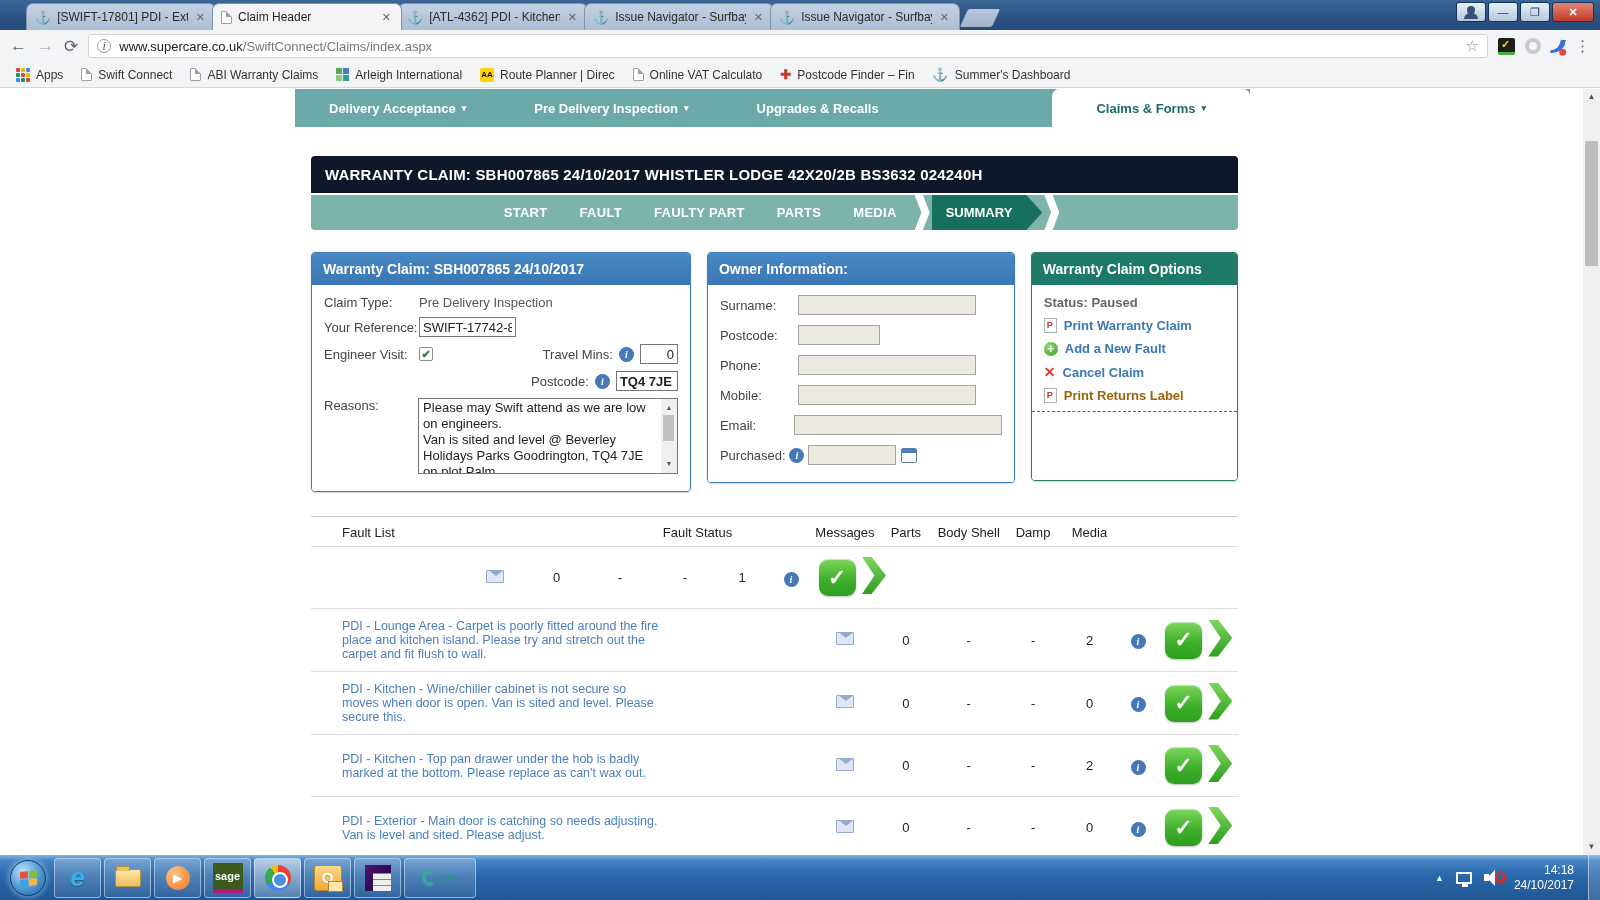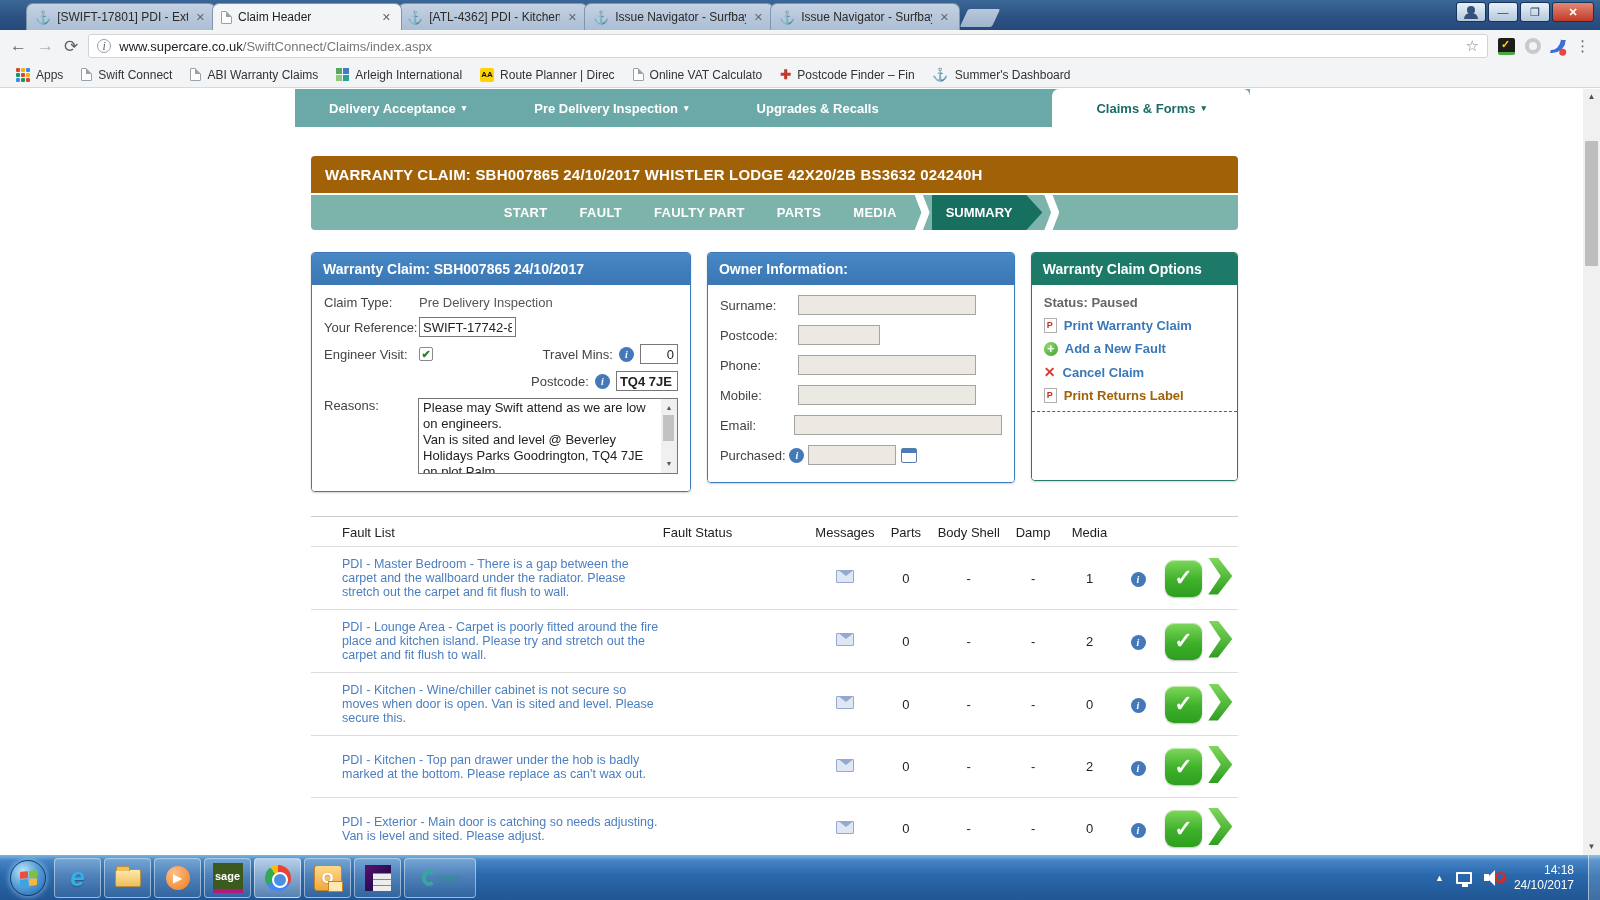--- a/index.html
+++ b/index.html
@@ -66,21 +66,21 @@
   .page-scrollbar .sb-thumb { position:absolute; left:2px; top:52px; width:13px; height:125px; background:#bdbdbd; border-radius:1px; }
 
   .page-wrap { position:absolute; left:295px; top:0; width:955px; }
 
   .mainnav { display:flex; height:38px; background:#6ba9a8; align-items:stretch; }
   .mainnav-tab { display:flex; align-items:center; padding:0 34px; color:#fff; font-size:13px; font-weight:bold; gap:6px; }
   .mainnav-tab .caret { font-size:9px; }
   .mainnav-tab.active { background:#fff; color:#1c6b66; border-radius:7px 7px 0 0; margin-left:auto; padding:0 44px; }
   .mainnav-tab.active .caret { color:#1c6b66; }
 
-  .claim-banner { margin:29px 12px 0 16px; background:#a16207; color:#fff; font-weight:bold; font-size:15px;
+  .claim-banner { margin:29px 12px 0 16px; background:#0f172a; color:#fff; font-weight:bold; font-size:15px;
     padding:10px 14px; border-radius:4px 4px 0 0; letter-spacing:.2px; }
   .steps-bar { margin:2px 12px 0 16px; background:#7cb4ac; border-radius:0 0 4px 4px; height:35px;
     display:flex; align-items:center; justify-content:center; }
   .step { color:#fff; font-weight:bold; font-size:13px; margin:0 16px; letter-spacing:.3px; }
   .chev-white { width:15px; align-self:stretch; background:#fff;
     clip-path:polygon(0 0,55% 0,100% 50%,55% 100%,0 100%,45% 50%); margin:0 2px; }
   .step-summary { align-self:stretch; display:flex; align-items:center; background:#17705f; color:#fff; font-weight:bold; font-size:13px;
     clip-path:polygon(0 0,calc(100% - 16px) 0,100% 50%,calc(100% - 16px) 100%,0 100%); padding:0 30px 0 14px; }
 
   .panels { display:flex; margin:22px 12px 0 16px; gap:16px; align-items:flex-start; }
@@ -439,23 +439,20 @@
         <span class="c-parts">Parts</span>
         <span class="c-body">Body Shell</span>
         <span class="c-damp">Damp</span>
         <span class="c-media">Media</span>
         <span class="c-info"></span>
           <span class="c-check"></span>
           <span class="c-arrow"></span>
       </div>
       <div>
   <div class="ft-row">
-    <span class="c-fault">
-              <a class="fault-link" href="#">PDI - Master Bedroom - There is a gap between the carpet and the wallboard under the radiator. Please stretch out the carpet and fit flush to wall.</a>
-            </span>
     <span class="c-status cell-num"></span>
     <span class="c-msg"><span class="env-icon"></span></span>
     <span class="c-parts cell-num">0</span>
     <span class="c-body cell-num">-</span>
     <span class="c-damp cell-num">-</span>
     <span class="c-media cell-num">1</span>
     <span class="c-info"><span class="i-icon">i</span></span>
     <span class="c-check"><span class="check-btn">✓</span></span>
     <span class="c-arrow"><span class="arrow-btn"></span></span>
   </div>

